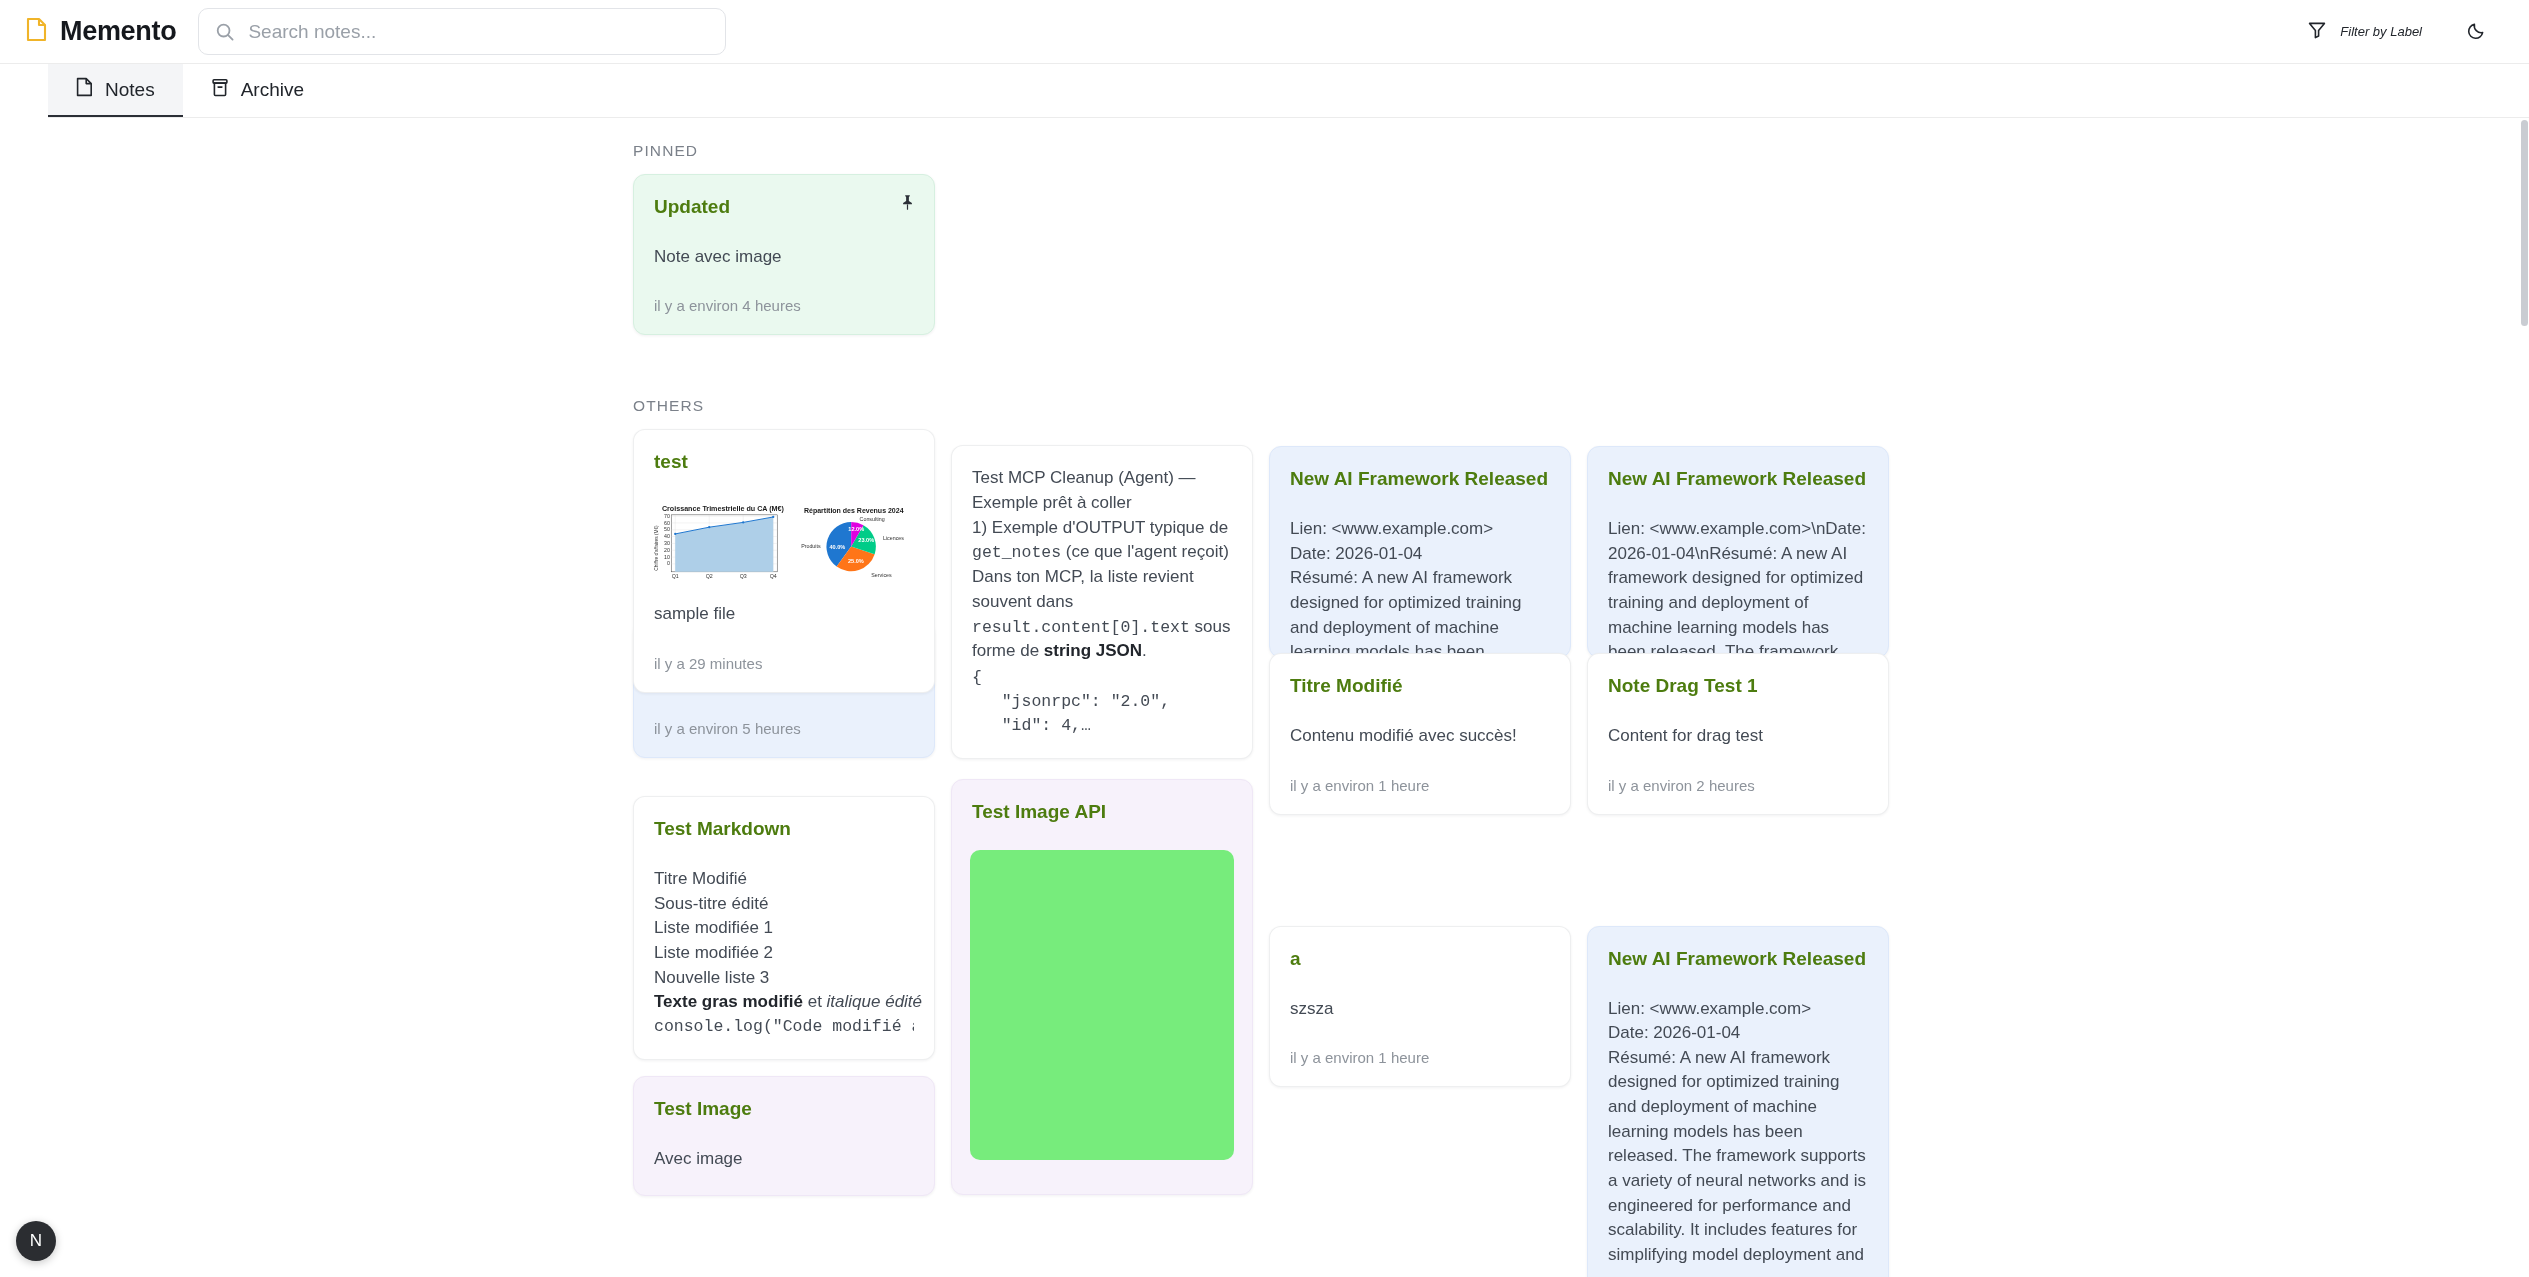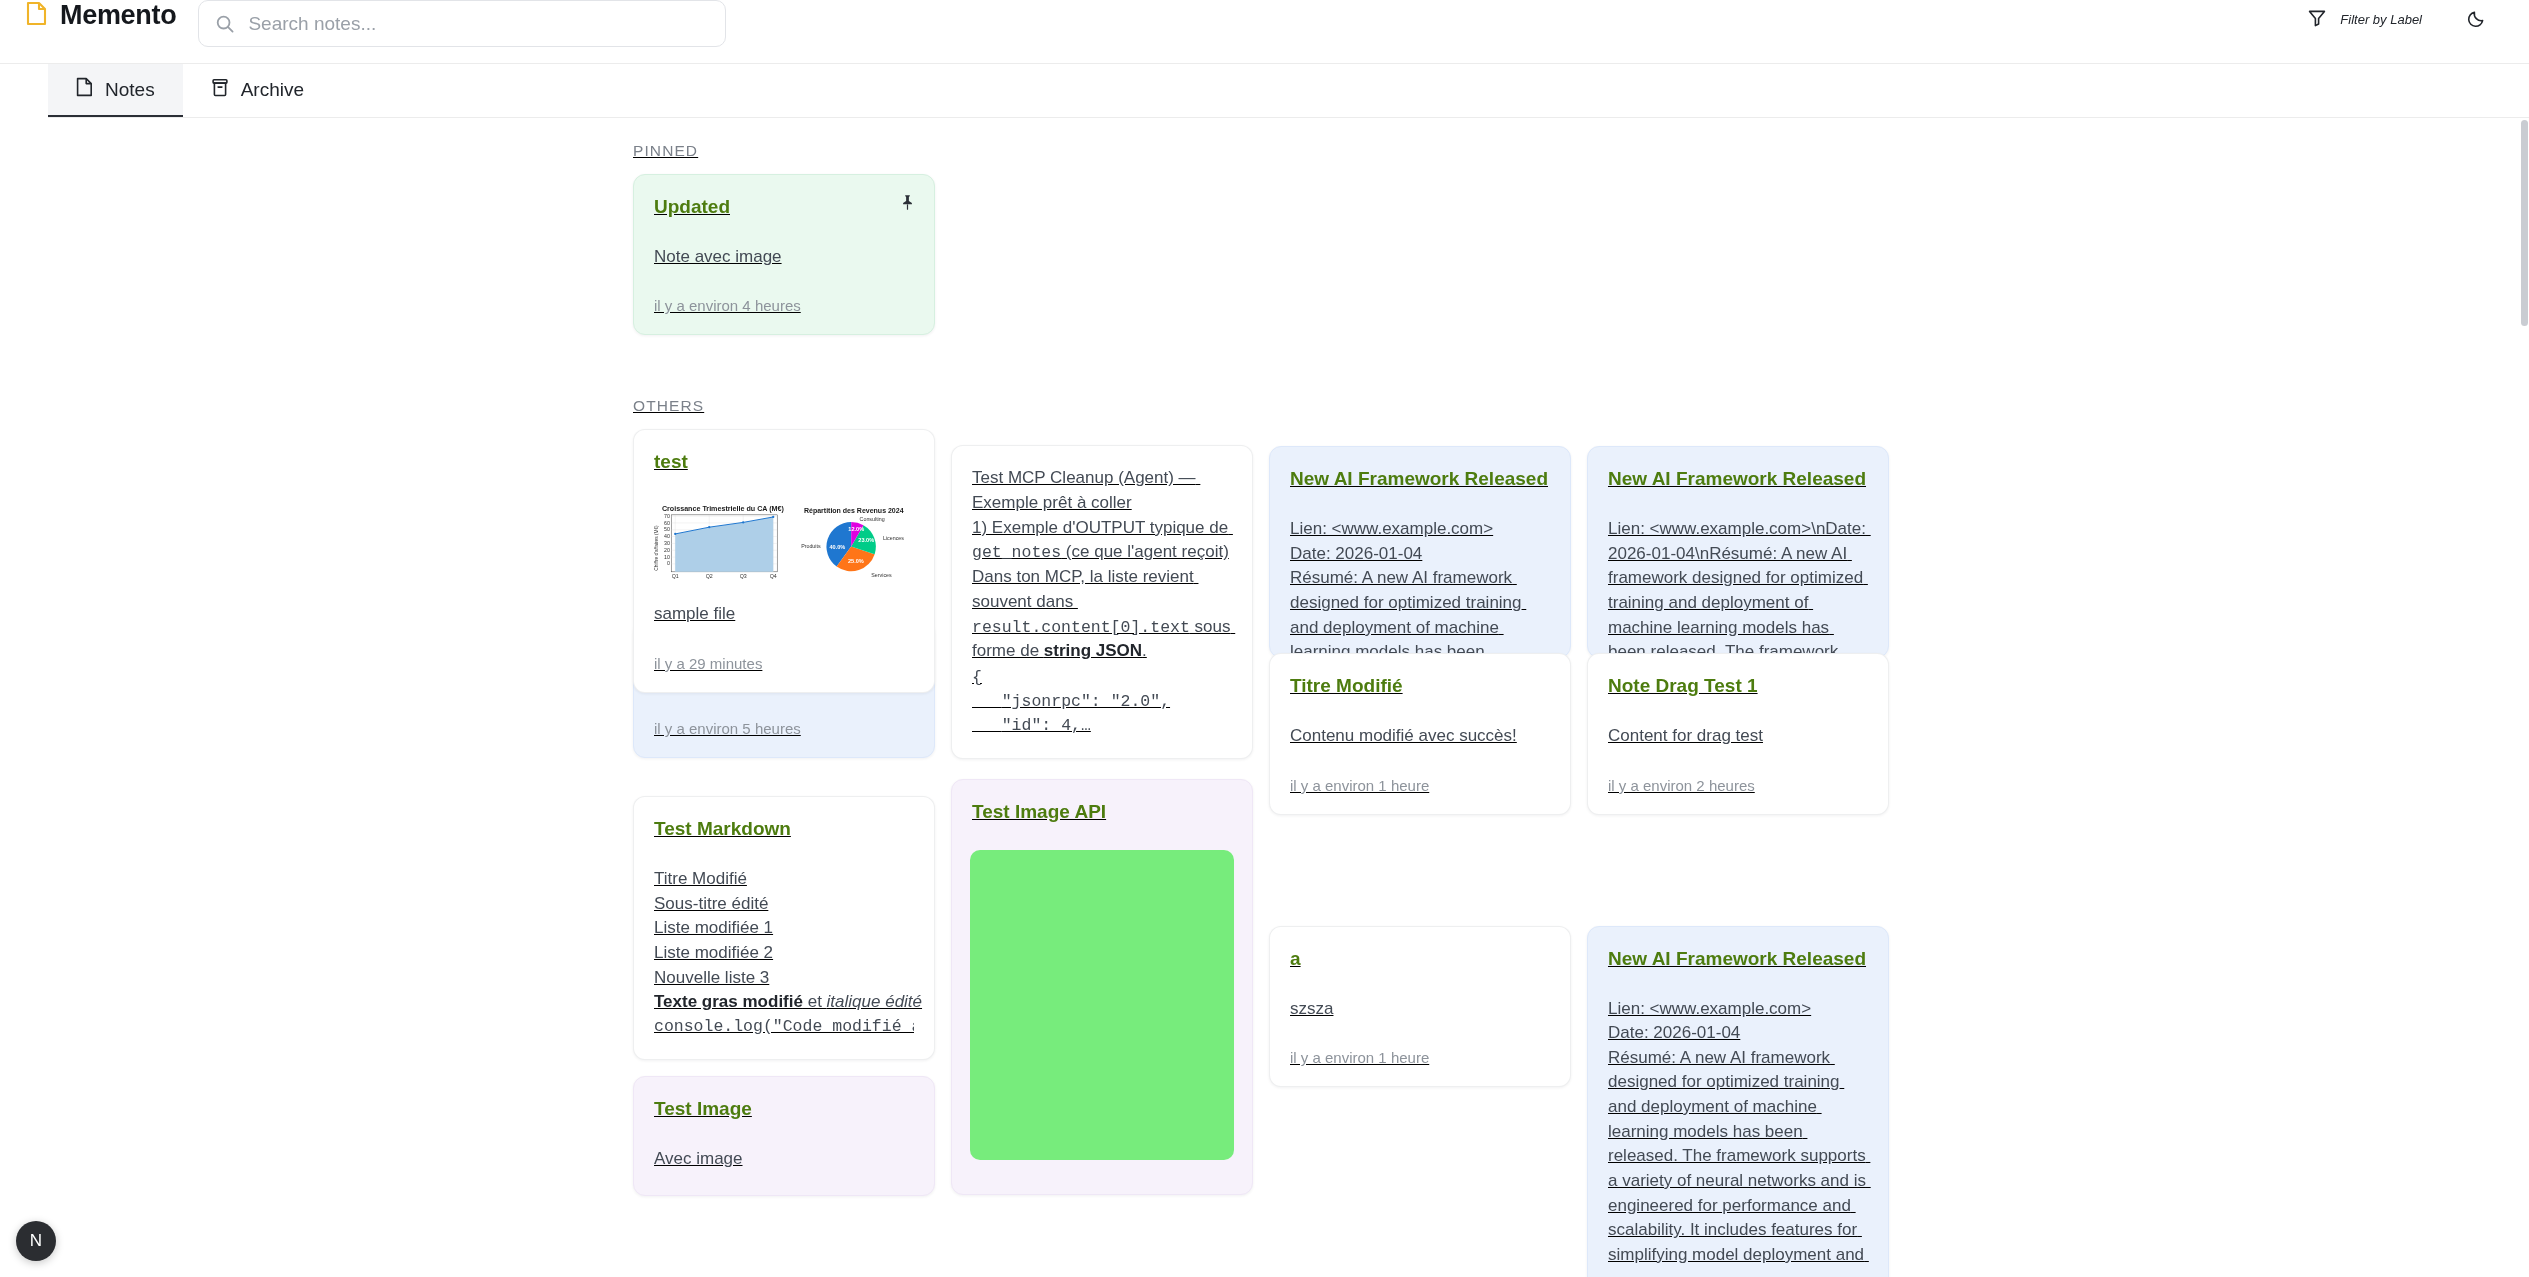--- a/index.html
+++ b/index.html
@@ -7,21 +7,21 @@
     width: 2529px; height: 1277px;
     background: #ffffff;
     font-family: "Liberation Sans", sans-serif;
     overflow: hidden;
   }
 
   
   .header {
     height: 64px;
     display: flex;
-    align-items: flex-start;
+    align-items: center;
     padding: 0 34px 0 26px;
     border-bottom: 1px solid #ececec;
     background: #fff;
   }
   .brand { display: flex; align-items: center; gap: 13px; margin-right: 22px; }
   .brand-name { font-size: 27px; font-weight: 700; color: #15181d; letter-spacing: -0.3px; }
 
   .search-wrap {
     position: relative;
     width: 528px; height: 47px;
@@ -104,21 +104,21 @@
     font-family: "Liberation Sans", sans-serif; outline: none;
   }
   .compose-input::placeholder { color: #9aa0a8; }
   .compose-action { background: transparent; border: none; cursor: pointer; display: flex; padding: 4px; }
 
   .section-label {
     font-size: 15.5px; letter-spacing: 1.1px;
     color: #7b818a; font-weight: 400;
     margin: 0 0 14px 0;
   }
-  .sect { padding-left: 633px; padding-right: 25px; text-decoration: underline; }
+  .sect { padding-left: 633px; padding-right: 25px; }
   .sect-pinned { margin-top: 52px; }
   .sect-others { margin-top: 62px; }
 
   .grid {
     display: flex;
     gap: 16px;
     align-items: flex-start;
   }
   .col { width: 302px; display: flex; flex-direction: column; gap: 16px; }
 

